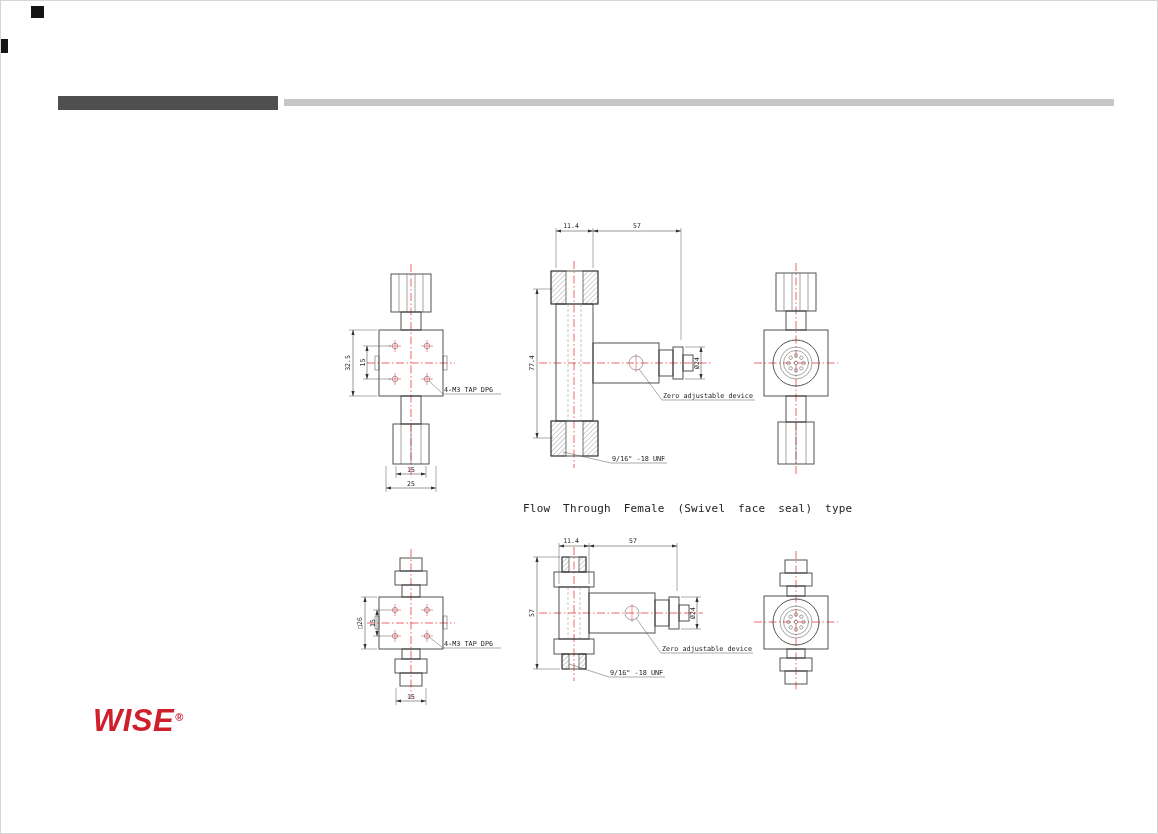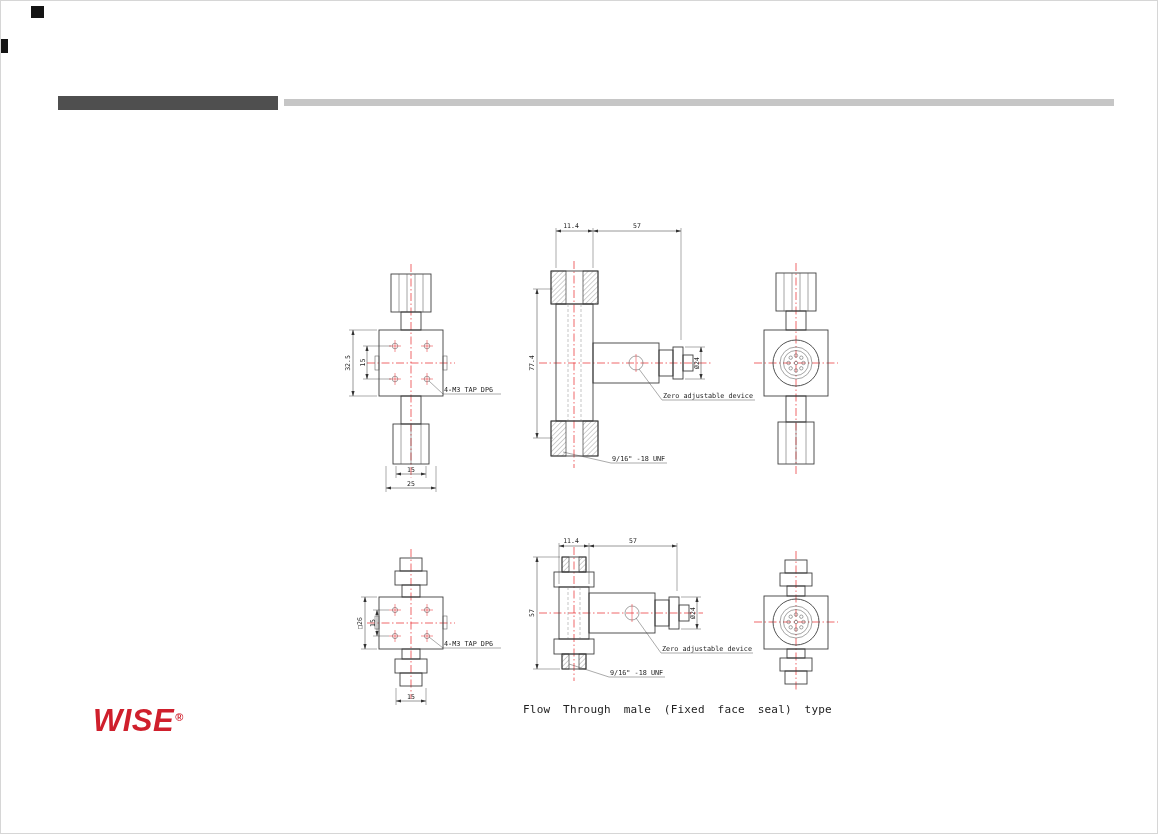--- a/index.html
+++ b/index.html
@@ -183,20 +183,21 @@
       <circle class="geo-thin" cx="470.3" cy="141.7" r="1.7"></circle>
       <circle class="geo-thin" cx="465" cy="147" r="1.7"></circle>
       <rect class="geo" x="455" y="180" width="20" height="26"></rect>
       <rect class="geo" x="447" y="206" width="36" height="42"></rect>
       <line class="geo-thin" x1="455" y1="206" x2="455" y2="248"></line>
       <line class="geo-thin" x1="465" y1="206" x2="465" y2="248"></line>
       <line class="geo-thin" x1="475" y1="206" x2="475" y2="248"></line>
     </g>
   </svg>
 
+  <div class="caption" style="left:522px; top:501px;">Flow Through Female (Swivel face seal) type</div>
 
   <svg style="left:330px; top:530px;" width="560" height="200" viewBox="0 0 560 200">
     <defs>
       <pattern id="hatch2" width="3.5" height="3.5" patternUnits="userSpaceOnUse" patternTransform="rotate(45)">
         <line x1="0" y1="0" x2="0" y2="3.5" stroke="#5a5a5a" stroke-width="0.55"></line>
       </pattern>
       <marker id="arr2" viewBox="0 0 10 10" refX="9.5" refY="5" markerWidth="5.5" markerHeight="5.5" markerUnits="userSpaceOnUse" orient="auto-start-reverse">
         <path d="M0,2 L10,5 L0,8 z" fill="#333"></path>
       </marker>
     </defs>
@@ -313,19 +314,18 @@
       <circle class="geo-thin" cx="459.7" cy="85.7" r="1.7"></circle>
       <circle class="geo-thin" cx="465" cy="83.5" r="1.7"></circle>
       <circle class="geo-thin" cx="470.3" cy="85.7" r="1.7"></circle>
       <circle class="geo-thin" cx="465" cy="91" r="1.7"></circle>
       <rect class="geo" x="456" y="118" width="18" height="9"></rect>
       <rect class="geo" x="449" y="127" width="32" height="13"></rect>
       <rect class="geo" x="454" y="140" width="22" height="13"></rect>
     </g>
   </svg>
 
-  <div class="caption" style="left:522px; top:702px;">Flow Through male (Fixed face seal) type</div>
 
   <div class="logo">
     <span>WISE</span><sup>®</sup>
   </div>
 
 </div>
 
 </body></html>

